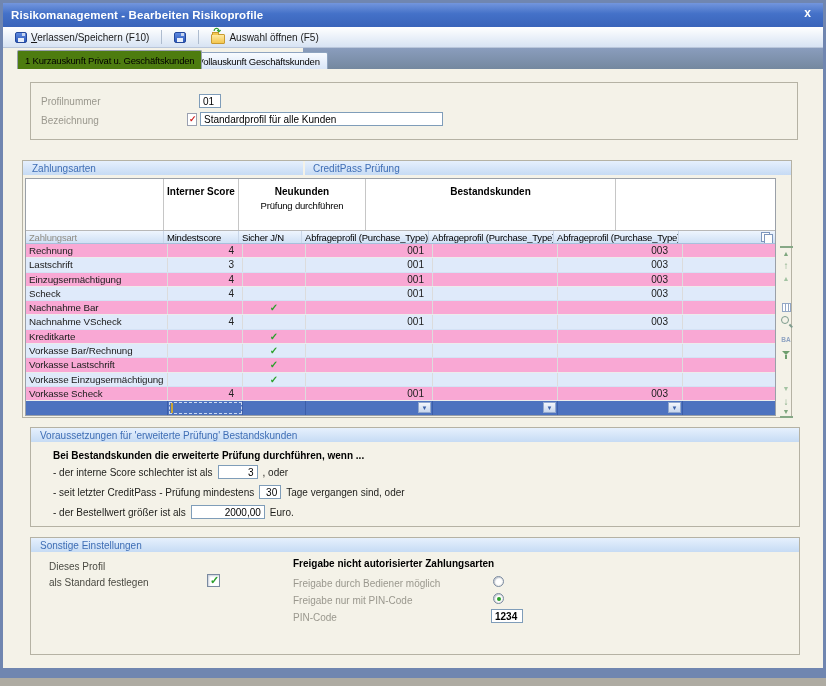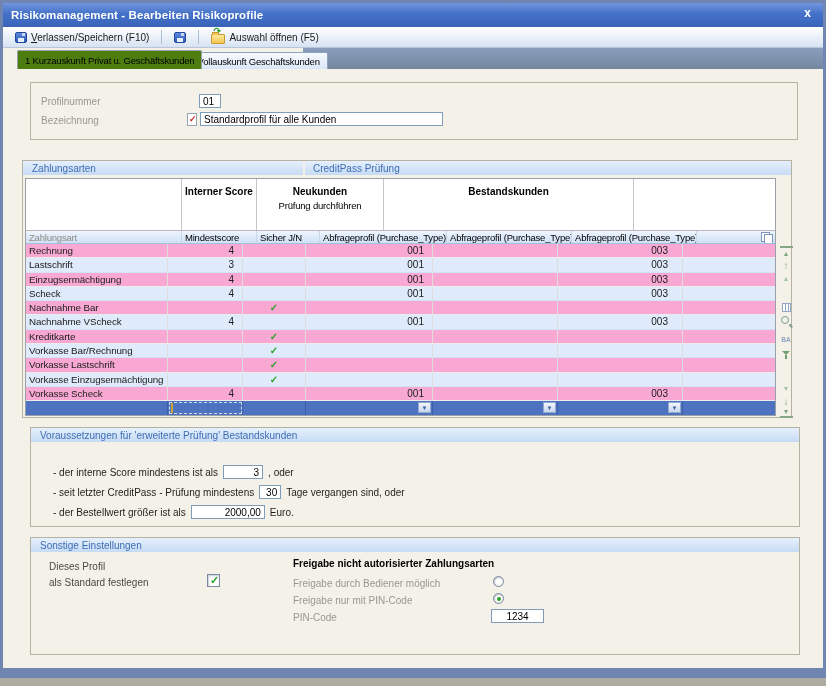--- a/index.html
+++ b/index.html
@@ -46,21 +46,21 @@
   
   .table-box{top:90px;left:16px;width:770px;height:258px;}
   .band.split .band-label.right{padding-left:8px;}
   .band-divL{width:282px;display:flex;align-items:center;border-right:2px solid #f4f2e8;height:100%;}
   .grid{position:absolute;left:2px;top:17px;width:751px;border:1px solid #9aa0a8;background:#fff;}
   .ghead{display:flex;height:52px;border-bottom:1px solid #b8b8b8;background:#fff;}
   .hc{border-right:1px solid #c6c6c6;display:flex;flex-direction:column;align-items:center;}
   .hc:last-child{border-right:none;}
   .hc b{font-size:10px;padding-top:7px;white-space:nowrap;}
   .hsub{font-size:9.5px;letter-spacing:-0.2px;margin-top:3px;white-space:nowrap;text-align:center;}
-  .w-name{width:156px;text-align:right;} .w-score{width:75px;} .w-fb{width:63px;} .w-neu{width:127px;}
+  .w-name{width:138px;text-align:right;} .w-score{width:75px;} .w-fb{width:63px;} .w-neu{width:127px;}
   .w-best{width:250px;} .w-half{width:125px;} .w-last{width:92px;flex:1;}
   .bhalves{display:flex;flex:1;align-self:stretch;}
   .bhalves .w-half{display:flex;justify-content:center;}
   .bhalves .w-half + .w-half{border-left:1px solid #c6c6c6;}
   .gsub{display:flex;height:13px;background:linear-gradient(#eef5fe,#cfe0f5);border-bottom:1px solid #a8c0dc;align-items:center;}
   .gsub .sc{font-size:9.5px;letter-spacing:-0.2px;padding-left:3px;white-space:nowrap;overflow:hidden;height:100%;display:flex;align-items:center;border-right:1px solid #c9d6e8;}
   .gsub .sc:last-child{border-right:none;position:relative;}
   .sc.gray{color:#8f8d85;}
   .trow{display:flex;height:14.3px;background:#f9a8d4;border-bottom:1px solid #ececec;}
   .trow.alt{background:#dfeafa;border-bottom:1px solid #d4e2f5;}
@@ -344,22 +344,23 @@
           <span class="strip-ic g-page-down-icon"></span>
           <span class="strip-ic g-row-down-icon"></span>
           <span class="strip-ic g-scroll-bottom-icon"></span>
         </div>
     </div>
 
     <div class="gbox cond-box">
       <div class="band">
         <span class="band-label">Voraussetzungen für 'erweiterte Prüfung' Bestandskunden</span>
       </div>
+      <div class="intro">Bei Bestandskunden die erweiterte Prüfung durchführen, wenn ...</div>
       <div class="cline" style="top:37px;">
-        <span>- der interne Score mindestens ist als</span>
+        <span>- der interne Score schlechter ist als</span>
         <input class="tinput cinput" style="width: 40px;" value="3">
         <span>, oder</span>
       </div>
       <div class="cline" style="top:57px;">
         <span>- seit letzter CreditPass - Prüfung mindestens</span>
         <input class="tinput cinput" style="width: 22px;" value="30">
         <span>Tage vergangen sind, oder</span>
       </div>
       <div class="cline" style="top:77px;">
         <span>- der Bestellwert größer ist als</span>
@@ -375,17 +376,17 @@
       <span class="dark-label" style="left:18px;top:23px;">Dieses Profil</span>
       <span class="dark-label" style="left:18px;top:39px;">als Standard festlegen</span>
       <span class="checkbox checked" style="left:176px;top:36px;"></span>
 
       <span class="bold-label" style="left:262px;top:20px;">Freigabe nicht autorisierter Zahlungsarten</span>
       <span class="gray-label" style="left:262px;top:40px;">Freigabe durch Bediener möglich</span>
       <span class="radio" style="left:462px;top:38px;"></span>
       <span class="gray-label" style="left:262px;top:57px;">Freigabe nur mit PIN-Code</span>
       <span class="radio sel" style="left:462px;top:55px;"></span>
       <span class="gray-label" style="left:262px;top:74px;">PIN-Code</span>
-      <input class="tinput" style="left: 460px; top: 71px; width: 53px; text-align: center;" value="1234">
+      <input class="tinput" style="left: 460px; top: 71px; width: 32px; text-align: left; font-weight: bold;" value="1234">
     </div>
 
   </div>
 </div>
 
 </body></html>

